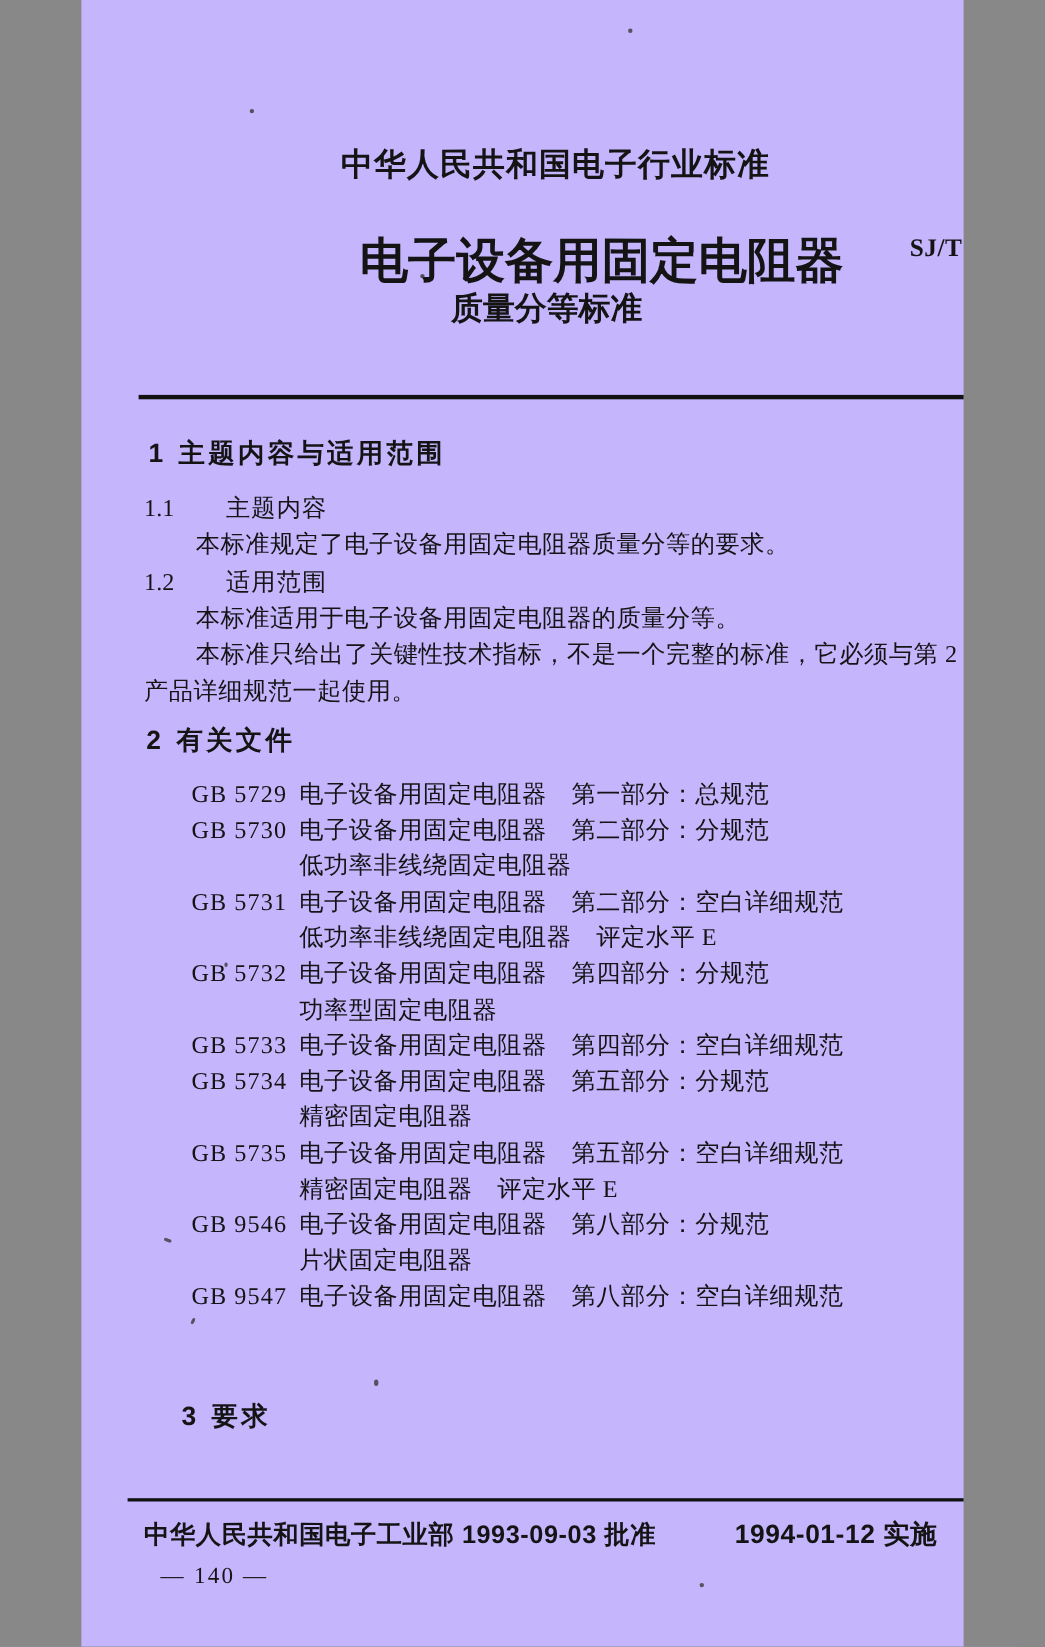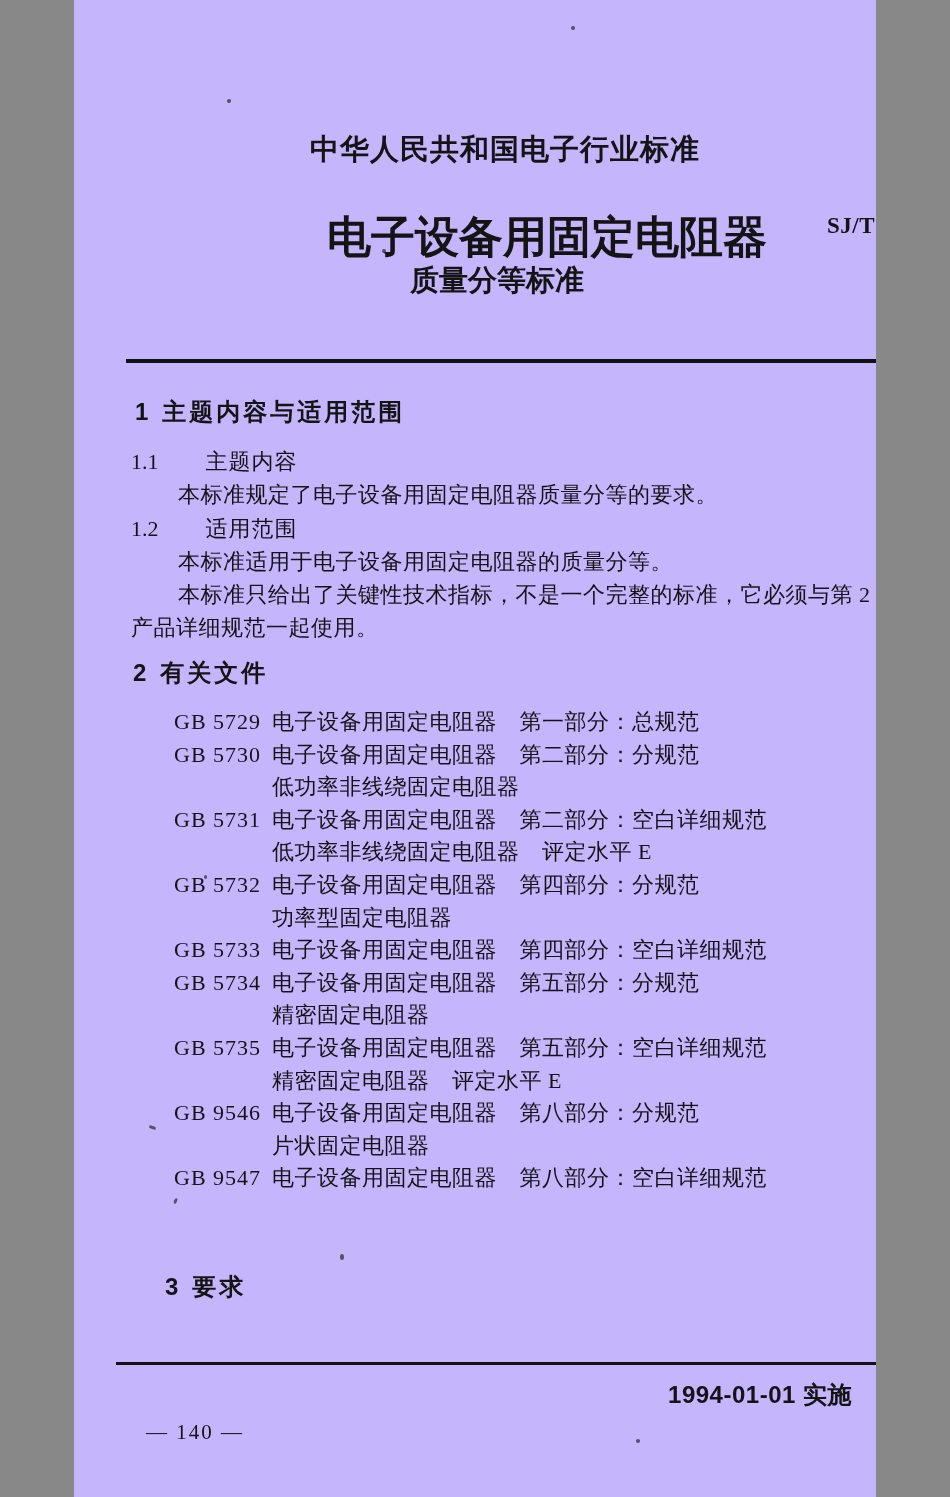--- a/index.html
+++ b/index.html
@@ -149,21 +149,22 @@
     <div>
       <div class="doc-line"><span class="doc-code">GB 9547</span><span class="doc-titletext">电子设备用固定电阻器　第八部分：空白详细规范</span></div>
     </div>
   </div>
 
   <div class="abs sec-heading h3">
     <span class="sec-num">3</span><span class="sec-label">要求</span>
   </div>
 
   <div class="rule rule-bottom"></div>
-  <div class="abs footer-right">1994-01-01 实施</div>
+  <div class="abs footer-left">中华人民共和国电子工业部 1993-09-03 批准</div>
+  <div class="abs footer-right">1994-01-12 实施</div>
   <div class="abs page-num">— 140 —</div>
 
   <div class="speck" style="left:497px;top:26px;width:4px;height:4px;"></div>
   <div class="speck" style="left:879px;top:70px;width:4px;height:5px;"></div>
   <div class="speck" style="left:153px;top:99px;width:4px;height:4px;"></div>
   <div class="speck" style="left:308px;top:249px;width:4px;height:4px;"></div>
   <div class="speck" style="left:905px;top:456px;width:4px;height:4px;"></div>
   <div class="speck" style="left:130px;top:875px;width:3px;height:4px;"></div>
   <div class="speck" style="left:75px;top:1126px;width:7px;height:3px;border-radius:2px;transform:rotate(20deg);"></div>
   <div class="speck" style="left:100px;top:1198px;width:3px;height:6px;transform:rotate(25deg);"></div>

